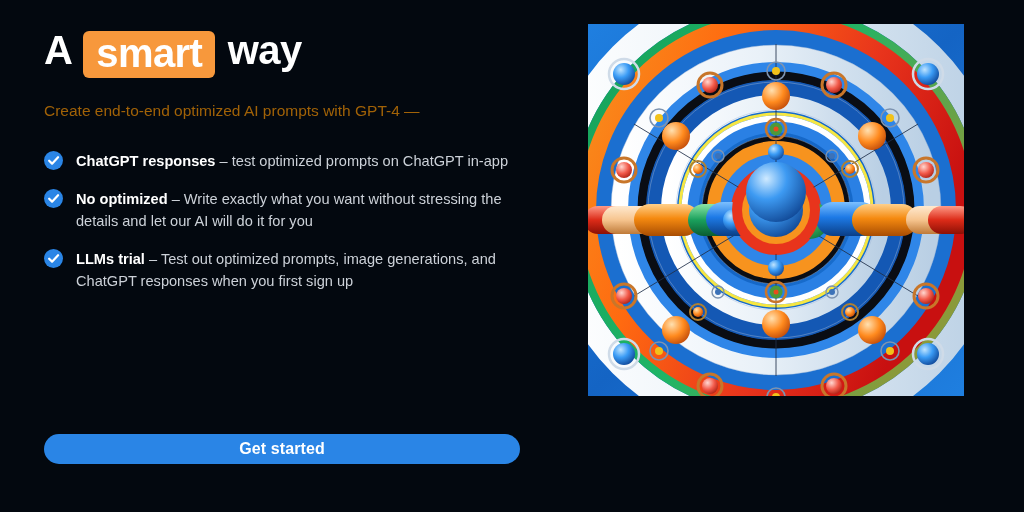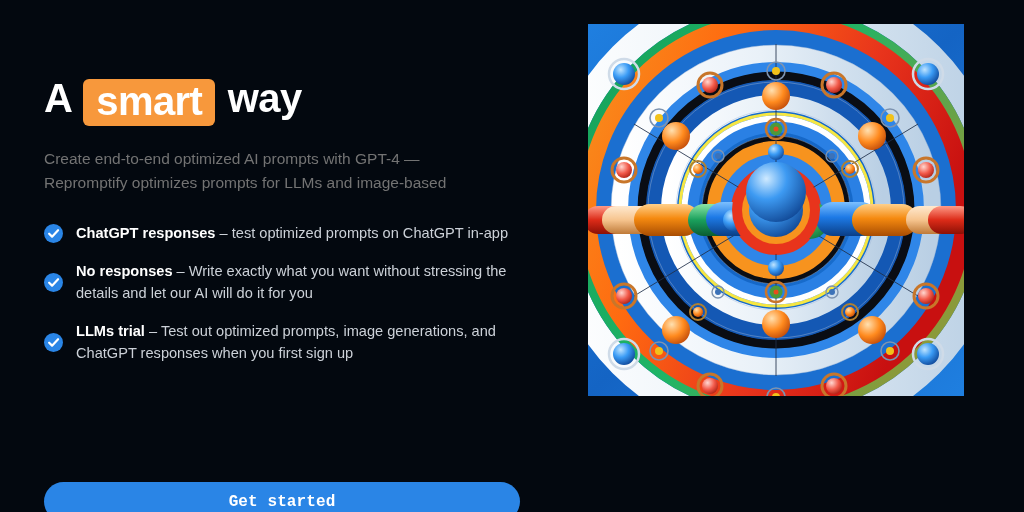--- a/index.html
+++ b/index.html
@@ -14,21 +14,20 @@
     width:1024px; height:512px;
     background:#03080f;
     display:flex;
   }
 
   
   .left {
     width:560px;
     padding:24px 40px 0 44px;
     position:relative;
-    margin-top:48px;
   }
 
   .headline {
     font-size:40px;
     line-height:47px;
     font-weight:700;
     letter-spacing:-0.6px;
     color:#ffffff;
     margin-top:3px;
   }
@@ -41,34 +40,34 @@
     padding:0 13px 3px 13px;
     margin:0 2px;
     line-height:44px;
     vertical-align:-3px;
   }
 
   .subhead {
     margin-top:21px;
     font-size:15.5px;
     line-height:24px;
-    color:#737373;
+    color:#a16207;
     font-weight:400;
     max-width:440px;
   }
   .subhead .sline { display:block; white-space:nowrap; }
 
   
   .features {
     margin-top:27px;
     list-style:none;
   }
   .feature {
     display:flex;
-    align-items:center;
+    align-items:flex-start;
     margin-bottom:16px;
   }
   .feature:last-child { margin-bottom:0; }
   .check {
     flex:0 0 auto;
     width:19px; height:19px;
     margin-right:13px;
     margin-top:1px;
   }
   .check svg { display:block; width:19px; height:19px; }
@@ -83,26 +82,26 @@
     font-weight:700;
   }
   .ftext .body { color:#ccd1d8; font-weight:400; }
 
   
   .cta {
     position:absolute;
     left:44px;
     top:434px;
     width:476px;
-    height:39px;
+    height:30px;
     border:none;
     border-radius:21px;
     background:#2a85e6;
     color:#ffffff;
-    font-family:Liberation Mono, monospace;
+    font-family:Liberation Sans, sans-serif;
     font-size:16px;
     font-weight:700;
     letter-spacing:0.1px;
     cursor:pointer;
   }
 
   
   .artwrap {
     position:absolute;
     left:588px;
@@ -125,21 +124,20 @@
 <div class="page">
 
   <div class="left">
 
     <h1 class="headline">
       <span class="line"><span>A</span> <span class="hl-mark">smart</span> <span>way</span></span>
     </h1>
 
     <p class="subhead">
       <span class="sline">Create end-to-end optimized AI prompts with GPT-4 —</span>
-      <span class="sline">Repromptify optimizes prompts for LLMs and image-based</span>
     </p>
 
     <ul class="features">
 
       <li class="feature">
         <span class="check">
           <svg viewBox="0 0 20 20">
               <circle cx="10" cy="10" r="10" fill="#2a85e6"></circle>
               <path d="M5.4 10.2 L8.5 13.3 L14.8 6.6" stroke="#ffffff" stroke-width="2.3" fill="none" stroke-linecap="round" stroke-linejoin="round"></path>
             </svg>
@@ -148,21 +146,21 @@
       </li>
 
 
       <li class="feature">
         <span class="check">
           <svg viewBox="0 0 20 20">
               <circle cx="10" cy="10" r="10" fill="#2a85e6"></circle>
               <path d="M5.4 10.2 L8.5 13.3 L14.8 6.6" stroke="#ffffff" stroke-width="2.3" fill="none" stroke-linecap="round" stroke-linejoin="round"></path>
             </svg>
         </span>
-        <span class="ftext"><b>No responses</b><span class="body"> – Write exactly what you want without stressing the details and let our AI will do it for you</span></span>
+        <span class="ftext"><b>No optimized</b><span class="body"> – Write exactly what you want without stressing the details and let our AI will do it for you</span></span>
       </li>
 
       <li class="feature">
         <span class="check">
           <svg viewBox="0 0 20 20">
               <circle cx="10" cy="10" r="10" fill="#2a85e6"></circle>
               <path d="M5.4 10.2 L8.5 13.3 L14.8 6.6" stroke="#ffffff" stroke-width="2.3" fill="none" stroke-linecap="round" stroke-linejoin="round"></path>
             </svg>
         </span>
         <span class="ftext"><b>LLMs trial</b><span class="body"> – Test out optimized prompts, image generations, and ChatGPT responses when you first sign up</span></span>

